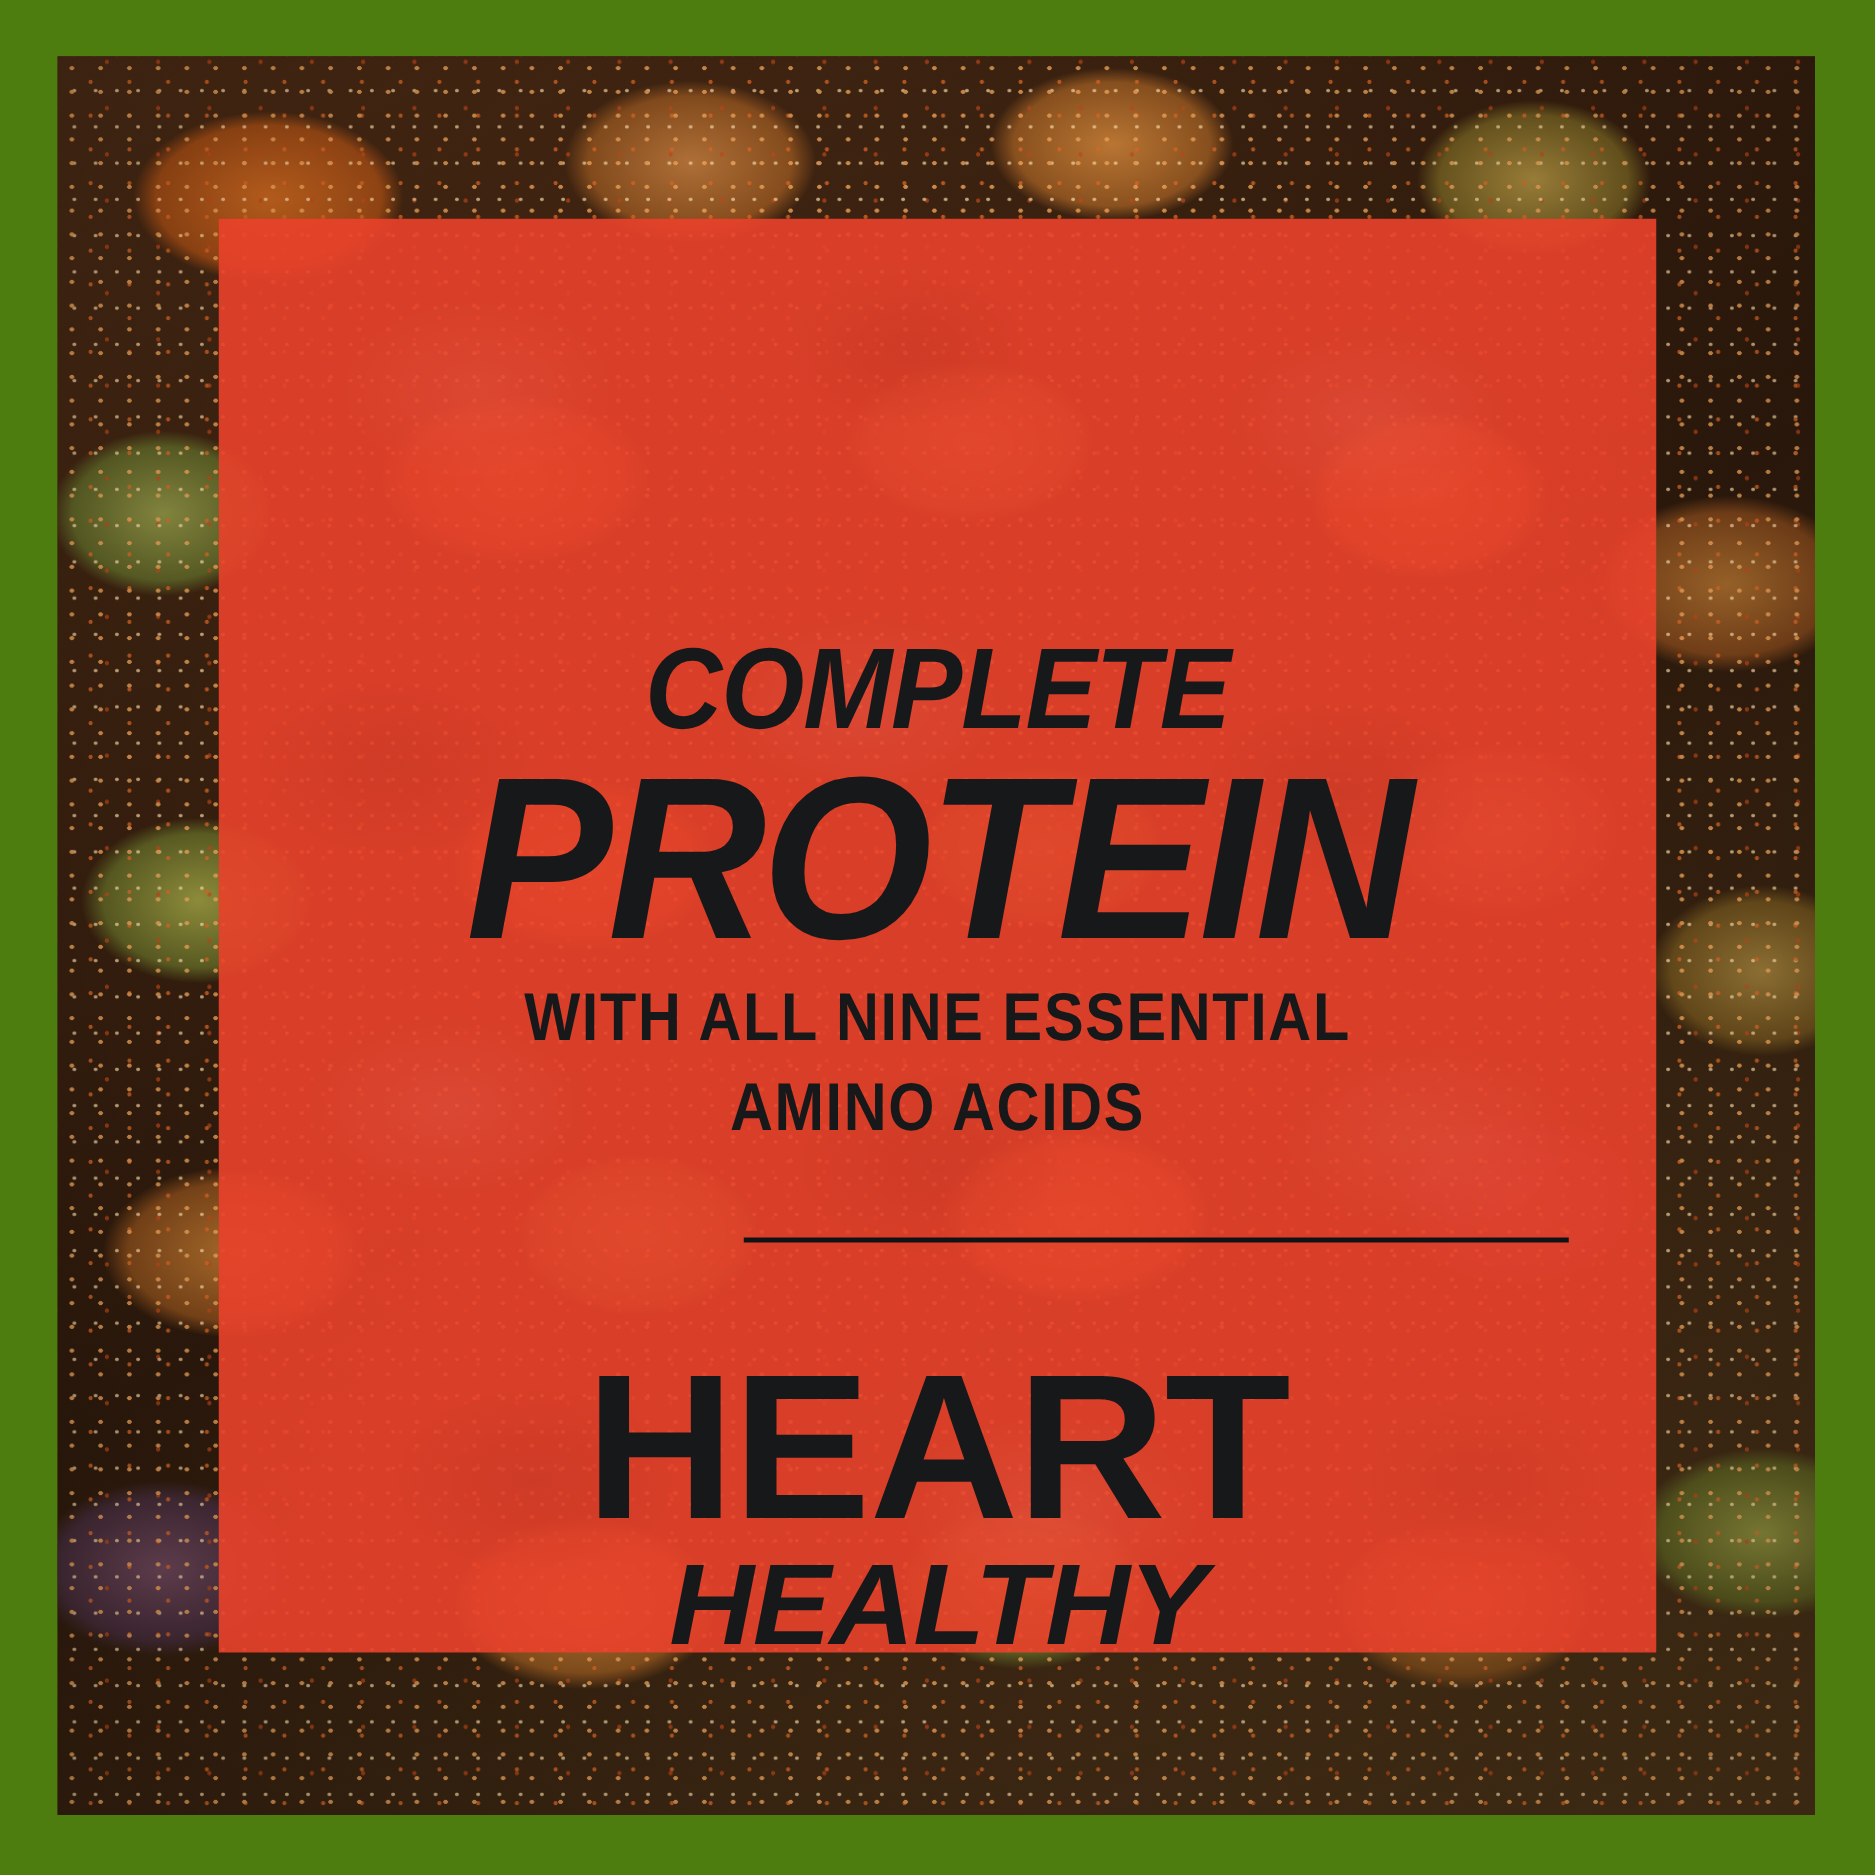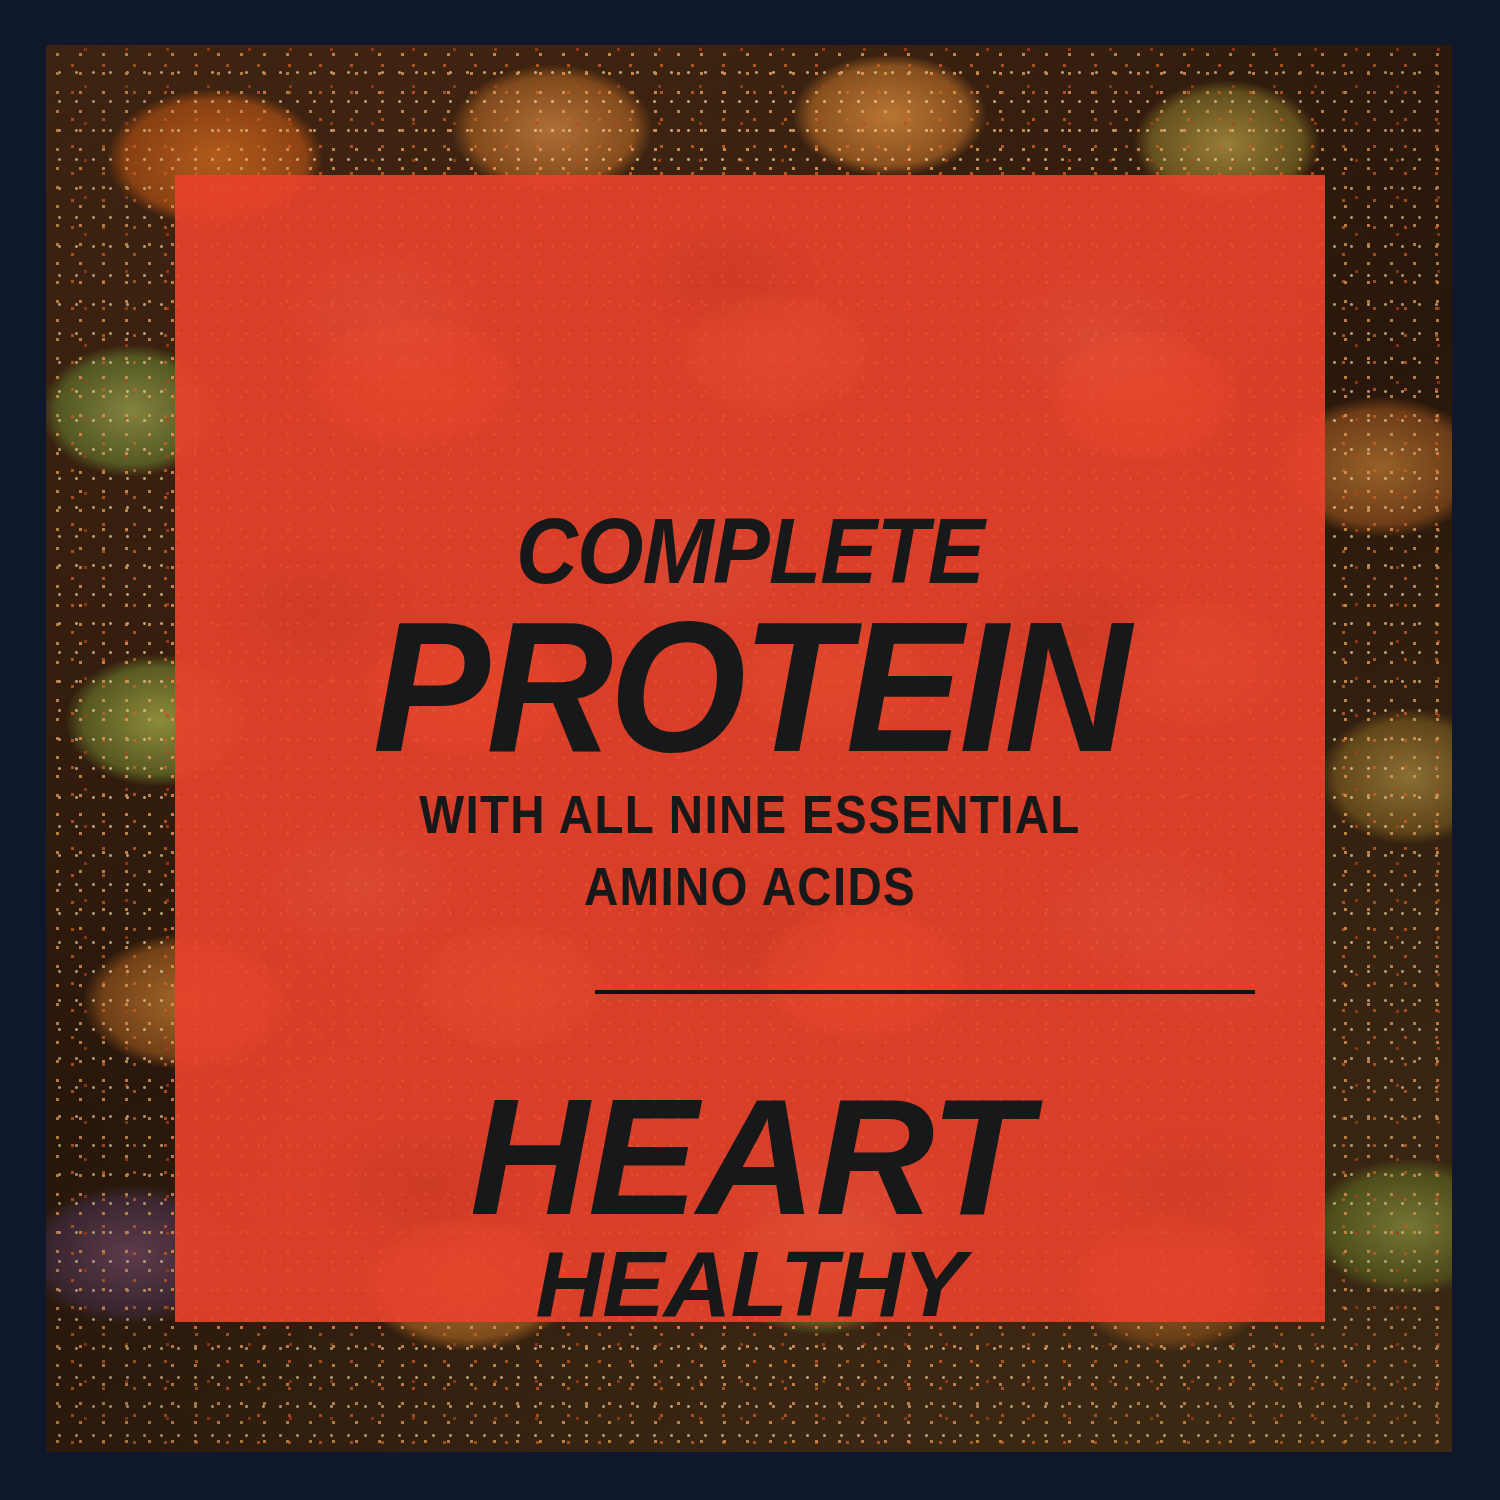--- a/index.html
+++ b/index.html
@@ -1,18 +1,18 @@
 <!DOCTYPE html>
 <html><head>
 <meta charset="utf-8">
 <style>
   html,body{margin:0;padding:0;background:#ffffff;}
   body{width:1500px;height:1500px;overflow:hidden;font-family:"Liberation Sans",sans-serif;}
 
-  .canvas{position:relative;width:1500px;height:1500px;background:#0f172a;}
+  .canvas{position:relative;width:1500px;height:1500px;background:#4d7c0f;}
 
   
   .photo{
     position:absolute;left:46px;top:45px;width:1406px;height:1407px;
     overflow:hidden;background:#3a2012;
   }
   .photo .base{
     position:absolute;inset:0;
     background:
       radial-gradient(ellipse 150px 95px at 12% 8%,  #c9661f 0%, #9d4a15 60%, rgba(60,30,12,0) 72%),
@@ -113,21 +113,21 @@
     transform:scaleX(0.88);
     font-family:"Liberation Sans",sans-serif;
   }
 
   .divider{
     position:absolute;left:420px;top:815px;width:660px;height:4px;background:#111215;
   }
 
   .heart{
     top:900px;
-    font-size:165px;font-weight:900;font-style:italic;
+    font-size:165px;font-weight:900;
     letter-spacing:-1px;
     transform:scaleX(1.0);
     font-family:"Liberation Sans",sans-serif;
   }
   .healthy{
     top:1063px;
     font-size:92px;font-weight:900;font-style:italic;
     letter-spacing:-1px;
     transform:scaleX(1.02);
     font-family:"Liberation Sans",sans-serif;

